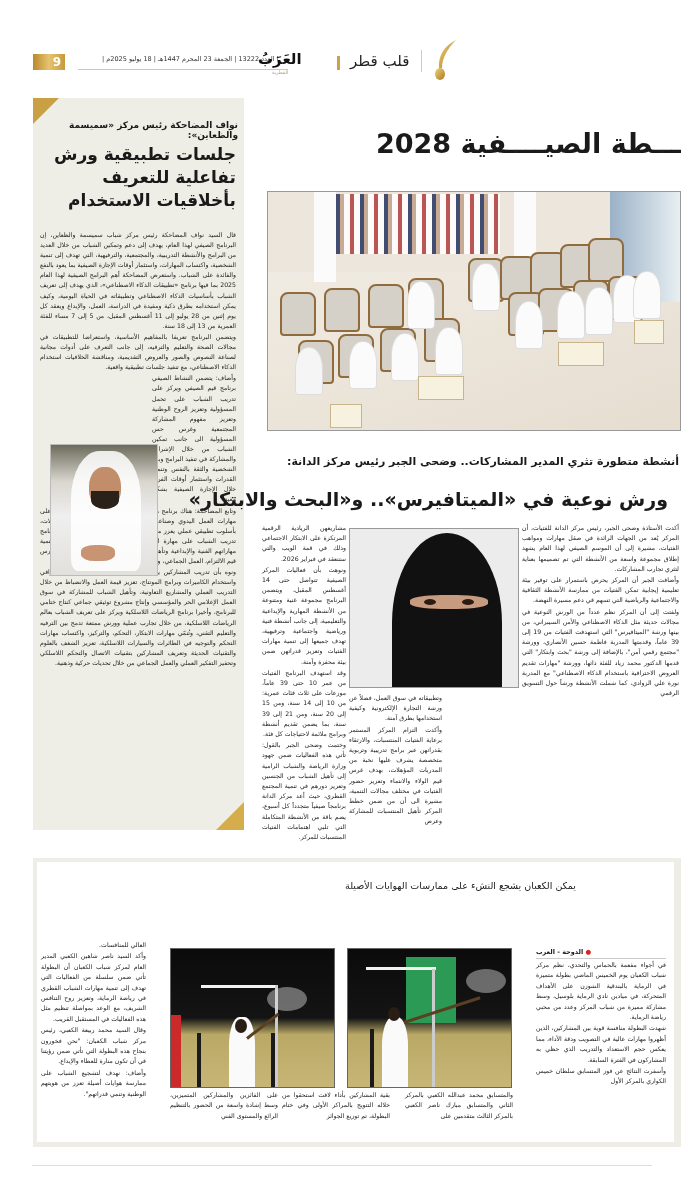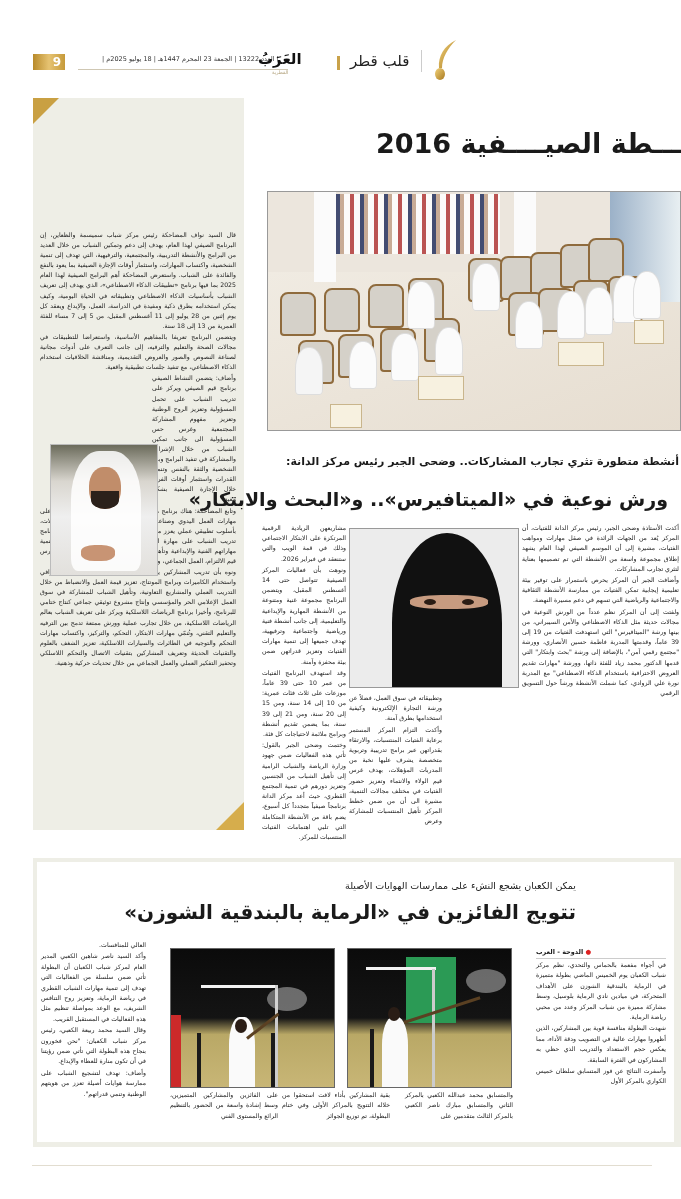--- a/index.html
+++ b/index.html
@@ -103,37 +103,39 @@
           <stop offset="1" stop-color="#a8791f"></stop>
         </linearGradient>
       </defs>
     <path d="M26 2 C14 8 8 18 9 30 L12 30 C12 20 18 10 26 2 Z" fill="url(#gq)"></path>
     <ellipse cx="10" cy="36" rx="5" ry="6" fill="url(#gq)"></ellipse>
   </svg>
 </div>
 
 <div class="left-box">
   <div class="corner-tl"></div>
+  <div class="lb-kicker">نواف المضاحكة رئيس مركز «سميسمة والظعاين»:</div>
+  <div class="lb-headline">جلسات تطبيقية ورش تفاعلية للتعريف بأخلاقيات الاستخدام</div>
   <div class="lb-body">
     <p>قال السيد نواف المضاحكة رئيس مركز شباب سميسمة والظعاين، إن البرنامج الصيفي لهذا العام، يهدف إلى دعم وتمكين الشباب من خلال العديد من البرامج والأنشطة التدريبية، والمجتمعية، والترفيهية، التي تهدف إلى تنمية الشخصية، واكتساب المهارات، واستثمار أوقات الإجازة الصيفية بما يعود بالنفع والفائدة على الشباب. واستعرض المضاحكة أهم البرامج الصيفية لهذا العام 2025 بما فيها برنامج «تطبيقات الذكاء الاصطناعي»، الذي يهدف إلى تعريف الشباب بأساسيات الذكاء الاصطناعي وتطبيقاته في الحياة اليومية، وكيف يمكن استخدامه بطرق ذكية ومفيدة في الدراسة، العمل، والإبداع ويعقد كل يوم إثنين من 28 يوليو إلى 11 أغسطس المقبل، من 5 إلى 7 مساء للفئة العمرية من 13 إلى 18 سنة.</p>
     <p>ويتضمن البرنامج تعريفا بالمفاهيم الأساسية، واستعراضا للتطبيقات في مجالات الصحة والتعليم والترفيه، إلى جانب التعرف على أدوات مجانية لصناعة النصوص والصور والعروض التقديمية، ومناقشة الخلافيات استخدام الذكاء الاصطناعي، مع تنفيذ جلسات تطبيقية واقعية.</p>
     <p style="padding-left:112px;">وأضاف: يتضمن النشاط الصيفي برنامج قيم الصيفي ويركز على تدريب الشباب على تحمل المسؤولية وتعزيز الروح الوطنية وتعزيز مفهوم المشاركة المجتمعية وغرس حس المسؤولية الى جانب تمكين الشباب من خلال الإشراف والمشاركة في تنفيذ البرامج وبناء الشخصية والثقة بالنفس وتنمية القدرات واستثمار أوقات الفراغ خلال الإجازة الصيفية بشكل مفيد.</p>
     <p>وتابع المضاحكة: هناك برنامج مهن ومهارات ويهدف إلى تدريب الشباب على مهارات العمل اليدوي وصناعة الأثاث التقليدي مثل المجالس والطاولات، بأسلوب تطبيقي عملي يعزز من قدراتهم الفنية والحرفية، اضافة الى برنامج تدريب الشباب على مهارة التصوير والإنتاج الإعلامي ويساهم في تنمية مهاراتهم الفنية والإبداعية وتأهيلهم لسوق العمل الإعلامي، إلى جانب غرس قيم الالتزام، العمل الجماعي، والمسؤولية.</p>
     <p>ونوه بأن تدريب المشاركين يهدف إلى تعليم أساسيات التصوير الاحترافي واستخدام الكاميرات وبرامج المونتاج، تعزيز قيمة العمل والانضباط من خلال التدريب العملي والمشاريع التعاونية، وتأهيل الشباب للمشاركة في سوق العمل الإعلامي الحر والمؤسسي وإنتاج مشروع توثيقي جماعي كنتاج ختامي للبرنامج، وأخيرا برنامج الرياضات اللاسلكية ويركز على تعريف الشباب بعالم الرياضات اللاسلكية، من خلال تجارب عملية وورش ممتعة تدمج بين الترفيه والتعليم التقني، وتُنمّي مهارات الابتكار، التحكم، والتركيز، واكتساب مهارات التحكم والتوجيه في الطائرات والسيارات اللاسلكية، تعزيز الشغف بالعلوم والتقنيات الحديثة وتعريف المشاركين بتقنيات الاتصال والتحكم اللاسلكي وتحفيز التفكير العملي والعمل الجماعي من خلال تحديات حركية وذهنية.</p>
   </div>
   <div class="portrait">
     <div class="ghutra"></div>
     <div class="face"></div>
     <div class="beard"></div>
     <div class="hand"></div>
   </div>
   <div class="corner-br"></div>
 </div>
 
-<div class="main-headline">ـــطة الصيــــفية 2016</div>
+<div class="main-headline">ـــطة الصيــــفية 2028</div>
 
 <div class="main-photo">
   <div class="mp-floor"></div>
   <div class="mp-crowd" style="left:62px;"></div>
   <div class="mp-pillar" style="left:46px;"></div>
   <div class="mp-pillar" style="left:246px;"></div>
   <div class="mp-window"></div>
   <div class="chair" style="left:12px;top:100px;"></div>
   <div class="chair" style="left:56px;top:96px;"></div>
   <div class="chair" style="left:100px;top:92px;"></div>
@@ -161,21 +163,21 @@
   <div class="man" style="left:82px;top:150px;"></div>
   <div class="man" style="left:124px;top:142px;"></div>
   <div class="man" style="left:168px;top:136px;"></div>
   <div class="man" style="left:28px;top:156px;background:#f5f5f5;"></div>
   <div class="table" style="left:150px;top:184px;"></div>
   <div class="table" style="left:290px;top:150px;"></div>
   <div class="table" style="left:366px;top:128px;width:30px;"></div>
   <div class="table" style="left:62px;top:212px;width:32px;"></div>
 </div>
 
-<div class="sub-kicker">أنشطة متطورة تثري تجارب المشاركات.. وضحى الجبر رئيس مركز الدانة:</div>
+<div class="sub-kicker">أنشطة متطورة تثري المدير المشاركات.. وضحى الجبر رئيس مركز الدانة:</div>
 <div class="sub-headline">ورش نوعية في «الميتافيرس».. و«البحث والابتكار»</div>
 
 <div class="col col-right">
   <p>أكدت الأستاذة وضحى الجبر، رئيس مركز الدانة للفتيات، أن المركز يُعد من الجهات الرائدة في صقل مهارات ومواهب الفتيات، مشيرة إلى أن الموسم الصيفي لهذا العام يشهد إطلاق مجموعة واسعة من الأنشطة التي تم تصميمها بعناية لتثري تجارب المشاركات.</p>
   <p>وأضافت الجبر أن المركز يحرص باستمرار على توفير بيئة تعليمية إيجابية تمكن الفتيات من ممارسة الأنشطة الثقافية والاجتماعية والرياضية التي تسهم في دعم مسيرة النهضة.</p>
   <p>ولفتت إلى أن المركز نظم عدداً من الورش النوعية في مجالات حديثة مثل الذكاء الاصطناعي والأمن السيبراني، من بينها ورشة "الميتافيرس" التي استهدفت الفتيات من 19 إلى 39 عاماً، وقدمتها المدربة فاطمة حسين الأنصاري، وورشة "مجتمع رقمي آمن"، بالإضافة إلى ورشة "بحث وابتكار" التي قدمها الدكتور محمد زياد للفئة ذاتها، وورشة "مهارات تقديم العروض الاحترافية باستخدام الذكاء الاصطناعي" مع المدربة نورة علي الزوادي، كما شملت الأنشطة ورشاً حول التسويق الرقمي</p>
 </div>
 
 <div class="niqab-photo">
   <div class="veil"></div>
@@ -192,21 +194,20 @@
 <div class="col col-left">
   <p>مشاريعهن الريادية الرقمية المرتكزة على الابتكار الاجتماعي وذلك في قمة الويب والتي ستنعقد في فبراير 2026.</p>
   <p>ونوهت بأن فعاليات المركز الصيفية تتواصل حتى 14 أغسطس المقبل، ويتضمن البرنامج مجموعة غنية ومتنوعة من الأنشطة المهارية والإبداعية والتعليمية، إلى جانب أنشطة فنية ورياضية واجتماعية وترفيهية، تهدف جميعها إلى تنمية مهارات الفتيات وتعزيز قدراتهن ضمن بيئة محفزة وآمنة.</p>
   <p>وقد استهدف البرنامج الفتيات من عمر 10 حتى 39 عاماً، موزعات على ثلاث فئات عمرية: من 10 إلى 14 سنة، ومن 15 إلى 20 سنة، ومن 21 إلى 39 سنة، بما يضمن تقديم أنشطة وبرامج ملائمة لاحتياجات كل فئة.</p>
   <p>وختمت وضحى الجبر بالقول: تأتي هذه الفعاليات ضمن جهود وزارة الرياضة والشباب الرامية إلى تأهيل الشباب من الجنسين وتعزيز دورهم في تنمية المجتمع القطري، حيث أعد مركز الدانة برنامجاً صيفياً متجدداً كل أسبوع، يضم باقة من الأنشطة المتكاملة التي تلبي اهتمامات الفتيات المنتسبات للمركز.</p>
 </div>
 
 <div class="bottom-box">
   <div class="bottom-inner">
     <div class="bb-kicker">يمكن الكعبان يشجع النشء على ممارسات الهوايات الأصيلة</div>
-    <div class="bb-headline">تتويج الفائزين في «الرماية بالبندقية الشوزن»</div>
     <div class="dateline"><span class="dot">● </span><span>الدوحة - العرب</span></div>
     <div class="bb-col-right">
       <p>في أجواء مفعمة بالحماس والتحدي، نظم مركز شباب الكعبان يوم الخميس الماضي بطولة متميزة في الرماية بالبندقية الشوزن على الأهداف المتحركة، في ميادين نادي الرماية بلوسيل، وسط مشاركة مميزة من شباب المركز وعدد من محبي رياضة الرماية.</p>
       <p>شهدت البطولة منافسة قوية بين المشاركين، الذين أظهروا مهارات عالية في التصويب ودقة الأداء، مما يعكس حجم الاستعداد والتدريب الذي حظي به المشاركون في الفترة السابقة.</p>
       <p>وأسفرت النتائج عن فوز المتسابق سلطان خميس الكواري بالمركز الأول</p>
     </div>
 
     <div class="shoot-photo shoot-1">
       <div class="tower"></div>
       <div class="frame-bar" style="left:18px;top:18px;width:70px;height:3px;"></div>

